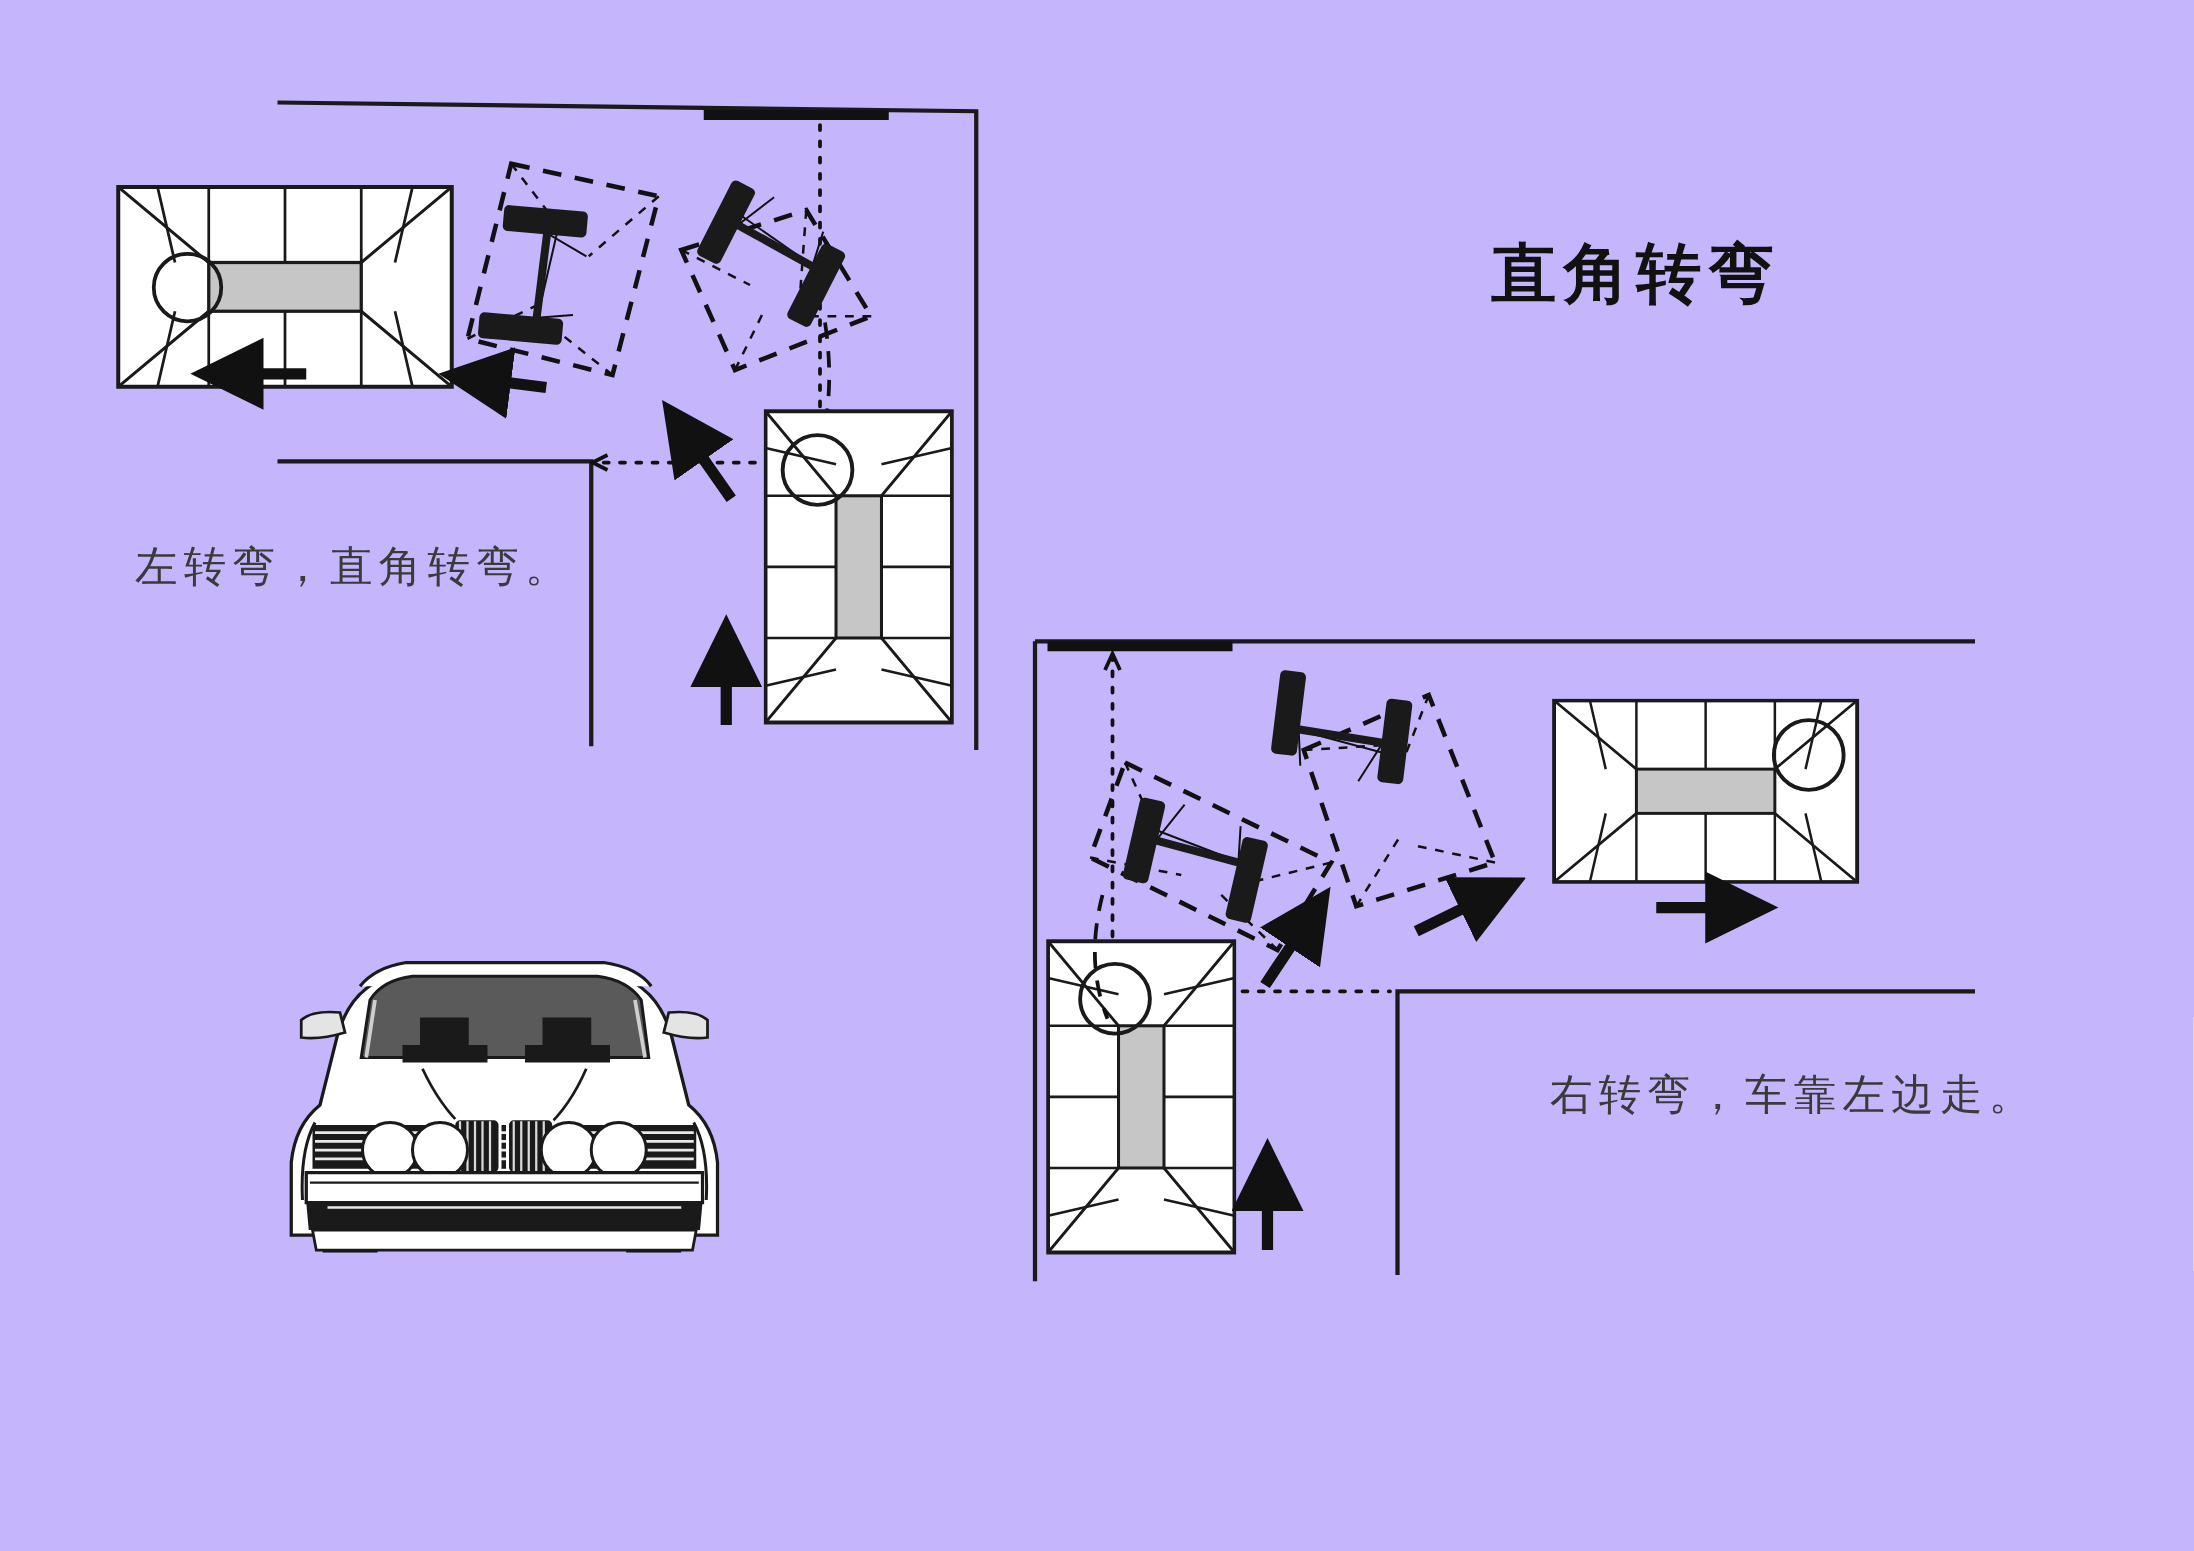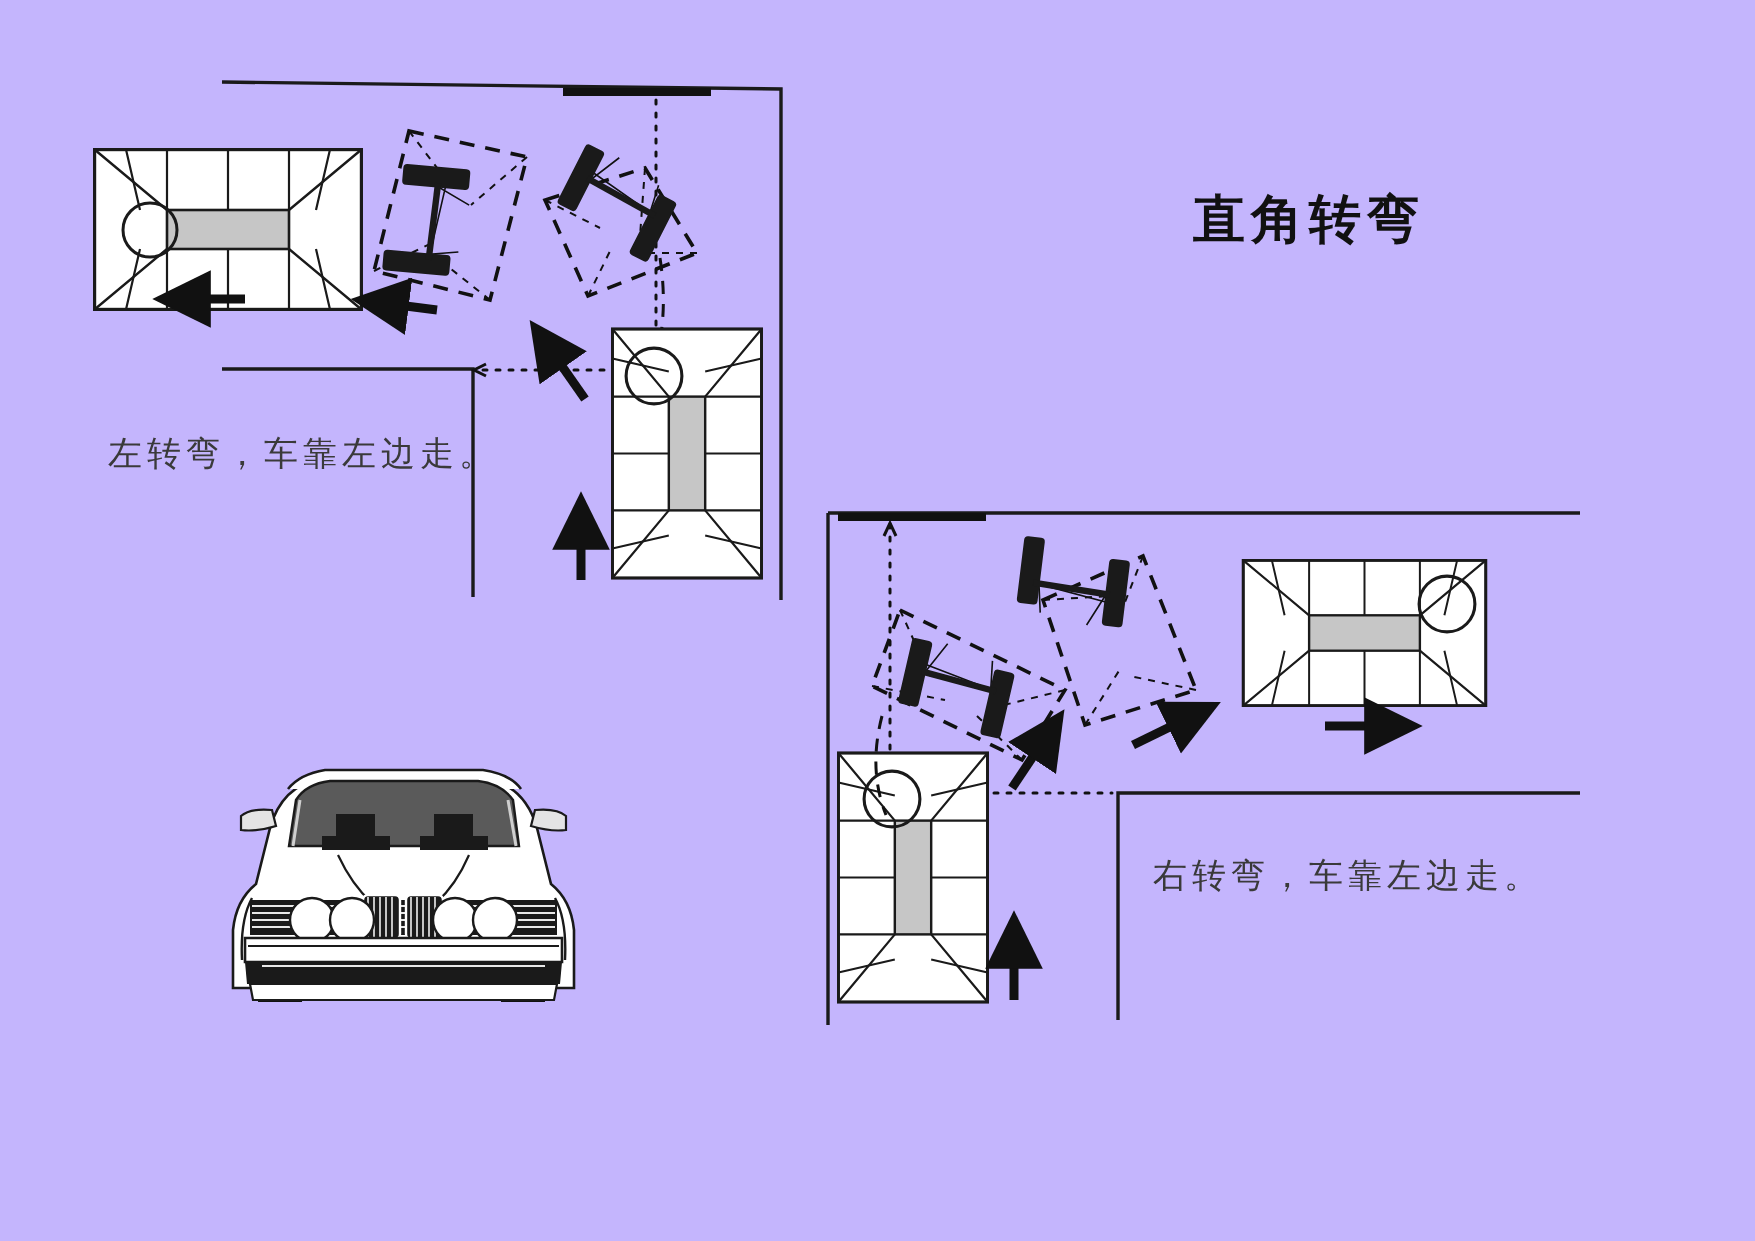--- a/index.html
+++ b/index.html
@@ -13,21 +13,21 @@
   #title{
     font-family:"Liberation Sans","DejaVu Sans",sans-serif;
     font-weight:700;font-size:52px;letter-spacing:6px;
     left:1193px;top:185px;color:#111;
   }
   .caption{
     font-family:"Liberation Serif","DejaVu Serif",serif;
     font-size:34px;letter-spacing:5px;color:#3a3a3a;
   }
   #cap-left{left:108px;top:431px;}
-  #cap-right{left:1153px;top:853px;text-align:center;}
+  #cap-right{left:1240px;top:853px;text-align:center;}
 </style>
 </head>
 <body>
 
 <div id="stage">
 
   <svg width="1755" height="1241" viewBox="0 0 1755 1241">
     <defs>
 
       <marker id="ah" markerWidth="7" markerHeight="7" refX="1.2" refY="3.2" orient="auto" markerUnits="strokeWidth">
@@ -224,17 +224,17 @@
       <path d="M248,946 L559,946" stroke="#1a1a1a" stroke-width="1.8" fill="none"></path>
       <path d="M245,962 L562,962 L560,984 L247,984 Z" fill="#1a1a1a"></path>
       <path d="M262,966 L545,966" stroke="#e8e8e8" stroke-width="2" fill="none"></path>
 
       <path d="M250,984 L557,984 L554,1000 L253,1000 Z" fill="#fff" stroke="#1a1a1a" stroke-width="2.2"></path>
     </g>
   </svg>
 
   <div class="txt" id="title">直角转弯</div>
 
-  <div class="txt caption" id="cap-left">左转弯，车靠左边走。</div>
+  <div class="txt caption" id="cap-left">左转弯，直角转弯。</div>
 
   <div class="txt caption" id="cap-right">右转弯，车靠左边走。</div>
 
 </div>
 
 </body></html>

